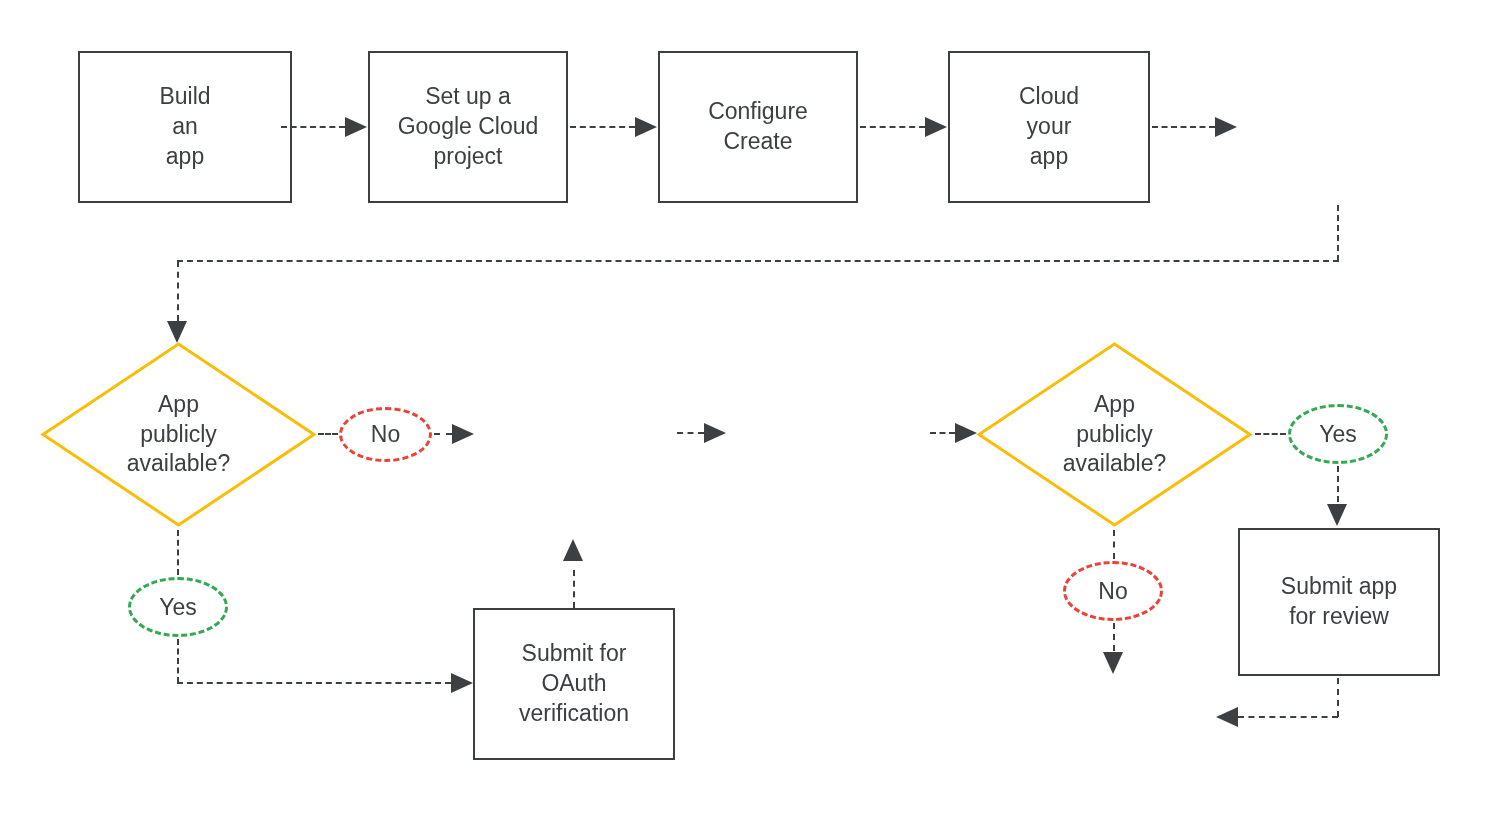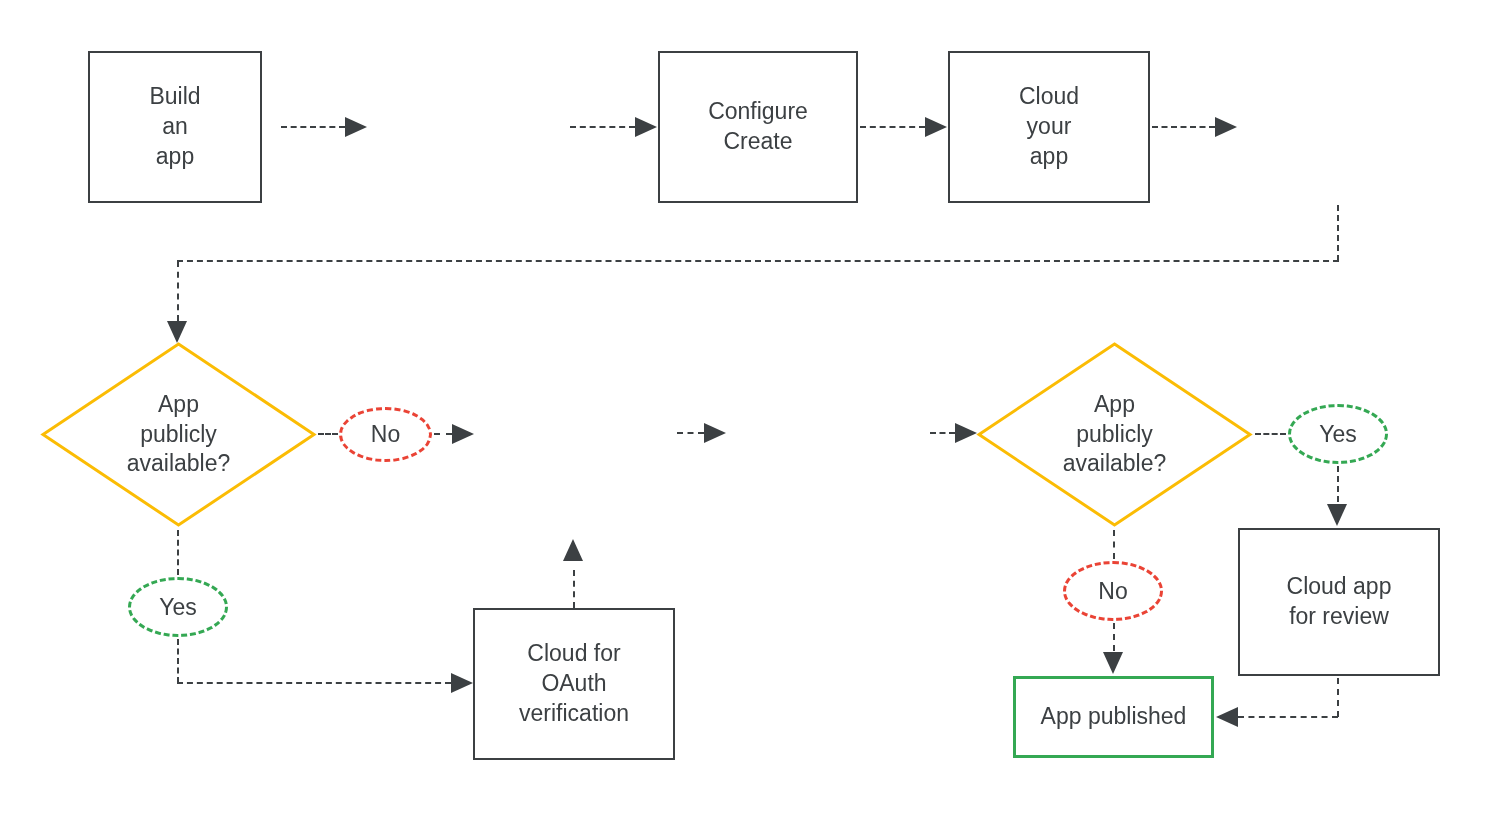--- a/index.html
+++ b/index.html
@@ -45,24 +45,29 @@
   .arr-r{border-top:10px solid transparent;border-bottom:10px solid transparent;border-left:22px solid var(--line);}
   .arr-l{border-top:10px solid transparent;border-bottom:10px solid transparent;border-right:22px solid var(--line);}
   .arr-d{border-left:10px solid transparent;border-right:10px solid transparent;border-top:22px solid var(--line);}
   .arr-u{border-left:10px solid transparent;border-right:10px solid transparent;border-bottom:22px solid var(--line);}
 </style>
 </head>
 <body>
 
 <div class="canvas">
 
-  <div class="box" style="left:88px;top:51px;width:174px;height:152px">
+  <div class="box" style="left:78px;top:51px;width:214px;height:152px">
     <div class="label">Build
 an
 app</div>
+  </div>
+  <div class="box" style="left:368px;top:51px;width:200px;height:152px">
+    <div class="label">Set up a
+Google Cloud
+project</div>
   </div>
   <div class="box" style="left:658px;top:51px;width:200px;height:152px">
     <div class="label">Configure
 Create</div>
   </div>
   <div class="box" style="left:948px;top:51px;width:202px;height:152px">
     <div class="label">Cloud
 your
 app</div>
   </div>
@@ -100,21 +105,21 @@
   <div class="vl" style="left:177px;top:530px;height:45px"></div>
   <div class="pill yes" style="left:128px;top:577px;width:100px;height:60px">
     <div class="label">Yes</div>
   </div>
   <div class="vl" style="left:177px;top:639px;height:44px"></div>
   <div class="hl" style="left:177px;top:682px;width:274px"></div>
   <div class="arr arr-r" style="left:451px;top:673px"></div>
 
 
   <div class="box" style="left:473px;top:608px;width:202px;height:152px">
-    <div class="label">Cloud for
+    <div class="label">Submit for
 OAuth
 verification</div>
   </div>
   <div class="vl" style="left:573px;top:570px;height:38px"></div>
   <div class="arr arr-u" style="left:563px;top:539px"></div>
 
   <div class="hl" style="left:677px;top:432px;width:27px"></div>
   <div class="arr arr-r" style="left:704px;top:423px"></div>
 
 
@@ -131,32 +136,29 @@
   </div>
 
   <div class="hl" style="left:1255px;top:433px;width:31px"></div>
   <div class="pill yes" style="left:1288px;top:404px;width:100px;height:60px">
     <div class="label">Yes</div>
   </div>
   <div class="vl" style="left:1337px;top:466px;height:36px"></div>
   <div class="arr arr-d" style="left:1327px;top:504px"></div>
 
   <div class="box" style="left:1238px;top:528px;width:202px;height:148px">
-    <div class="label">Cloud app
+    <div class="label">Submit app
 for review</div>
   </div>
 
   <div class="vl" style="left:1113px;top:530px;height:29px"></div>
   <div class="pill no" style="left:1063px;top:561px;width:100px;height:60px">
     <div class="label">No</div>
   </div>
   <div class="vl" style="left:1113px;top:623px;height:28px"></div>
   <div class="arr arr-d" style="left:1103px;top:652px"></div>
 
   <div class="vl" style="left:1337px;top:678px;height:39px"></div>
   <div class="hl" style="left:1238px;top:716px;width:100px"></div>
   <div class="arr arr-l" style="left:1216px;top:707px"></div>
 
-  <div class="box published" style="left:1013px;top:676px;width:201px;height:82px">
-    <div class="label">App published</div>
-  </div>
 
 </div>
 
 </body></html>

